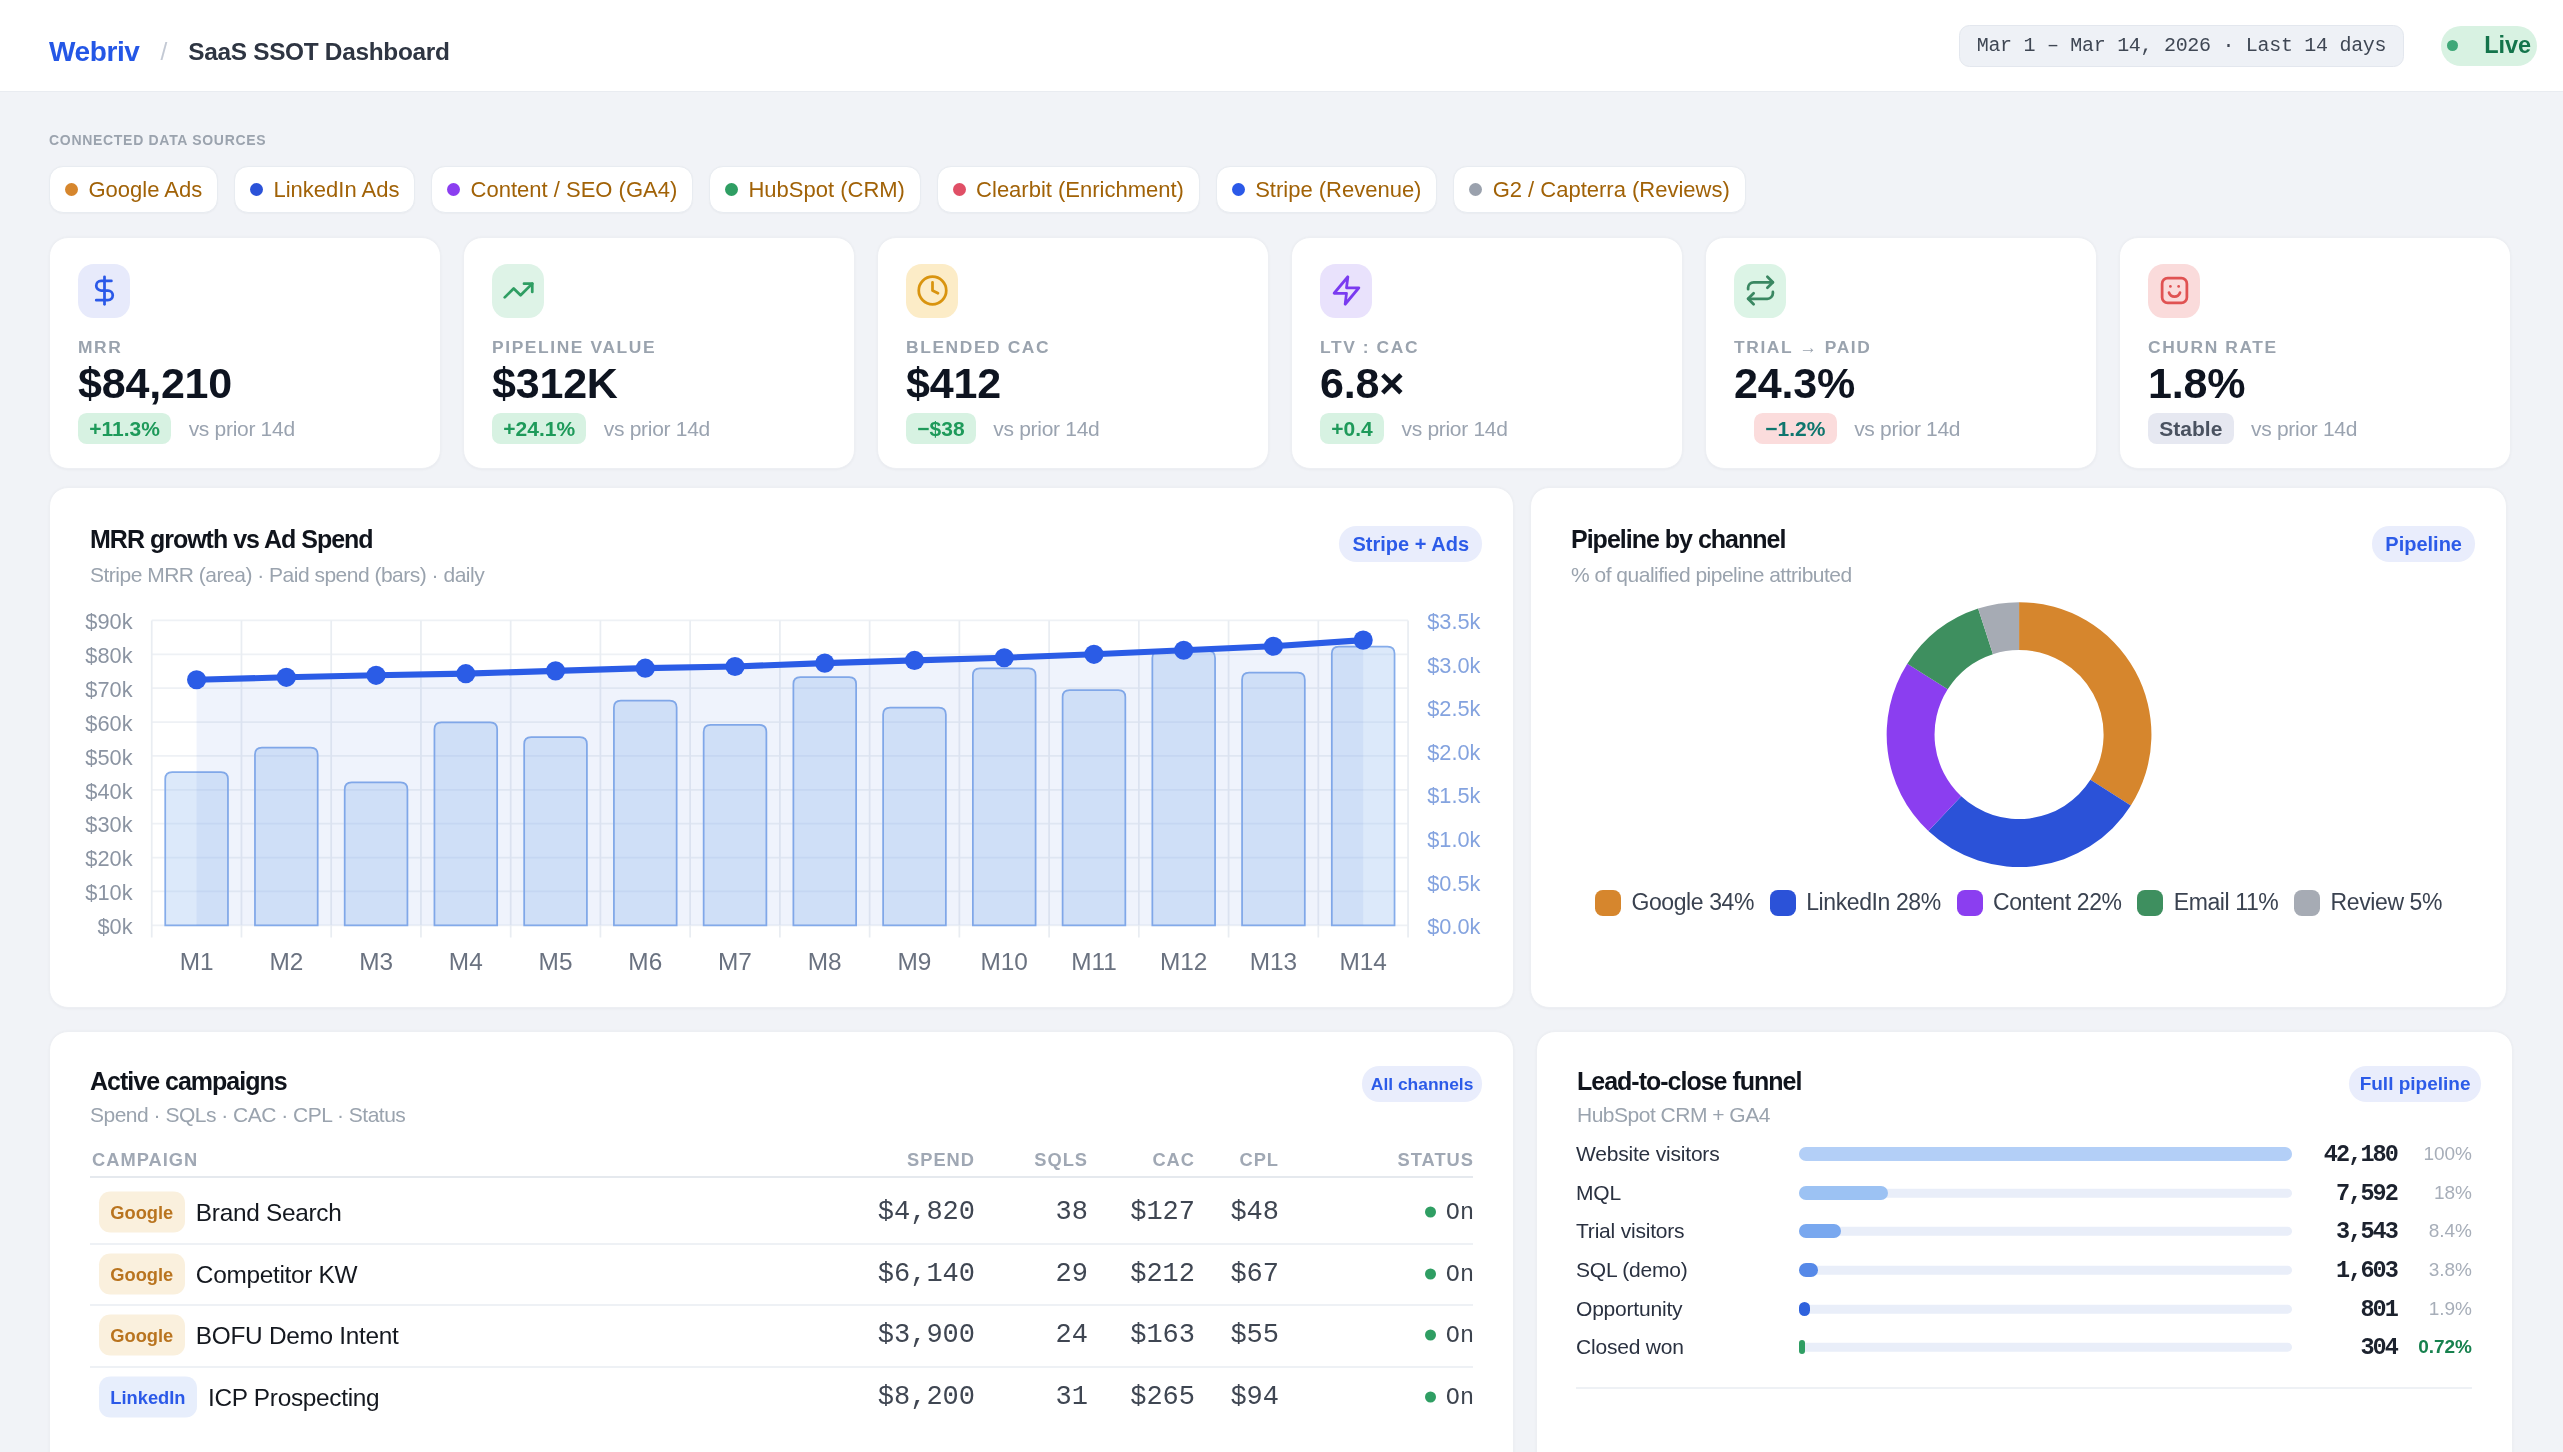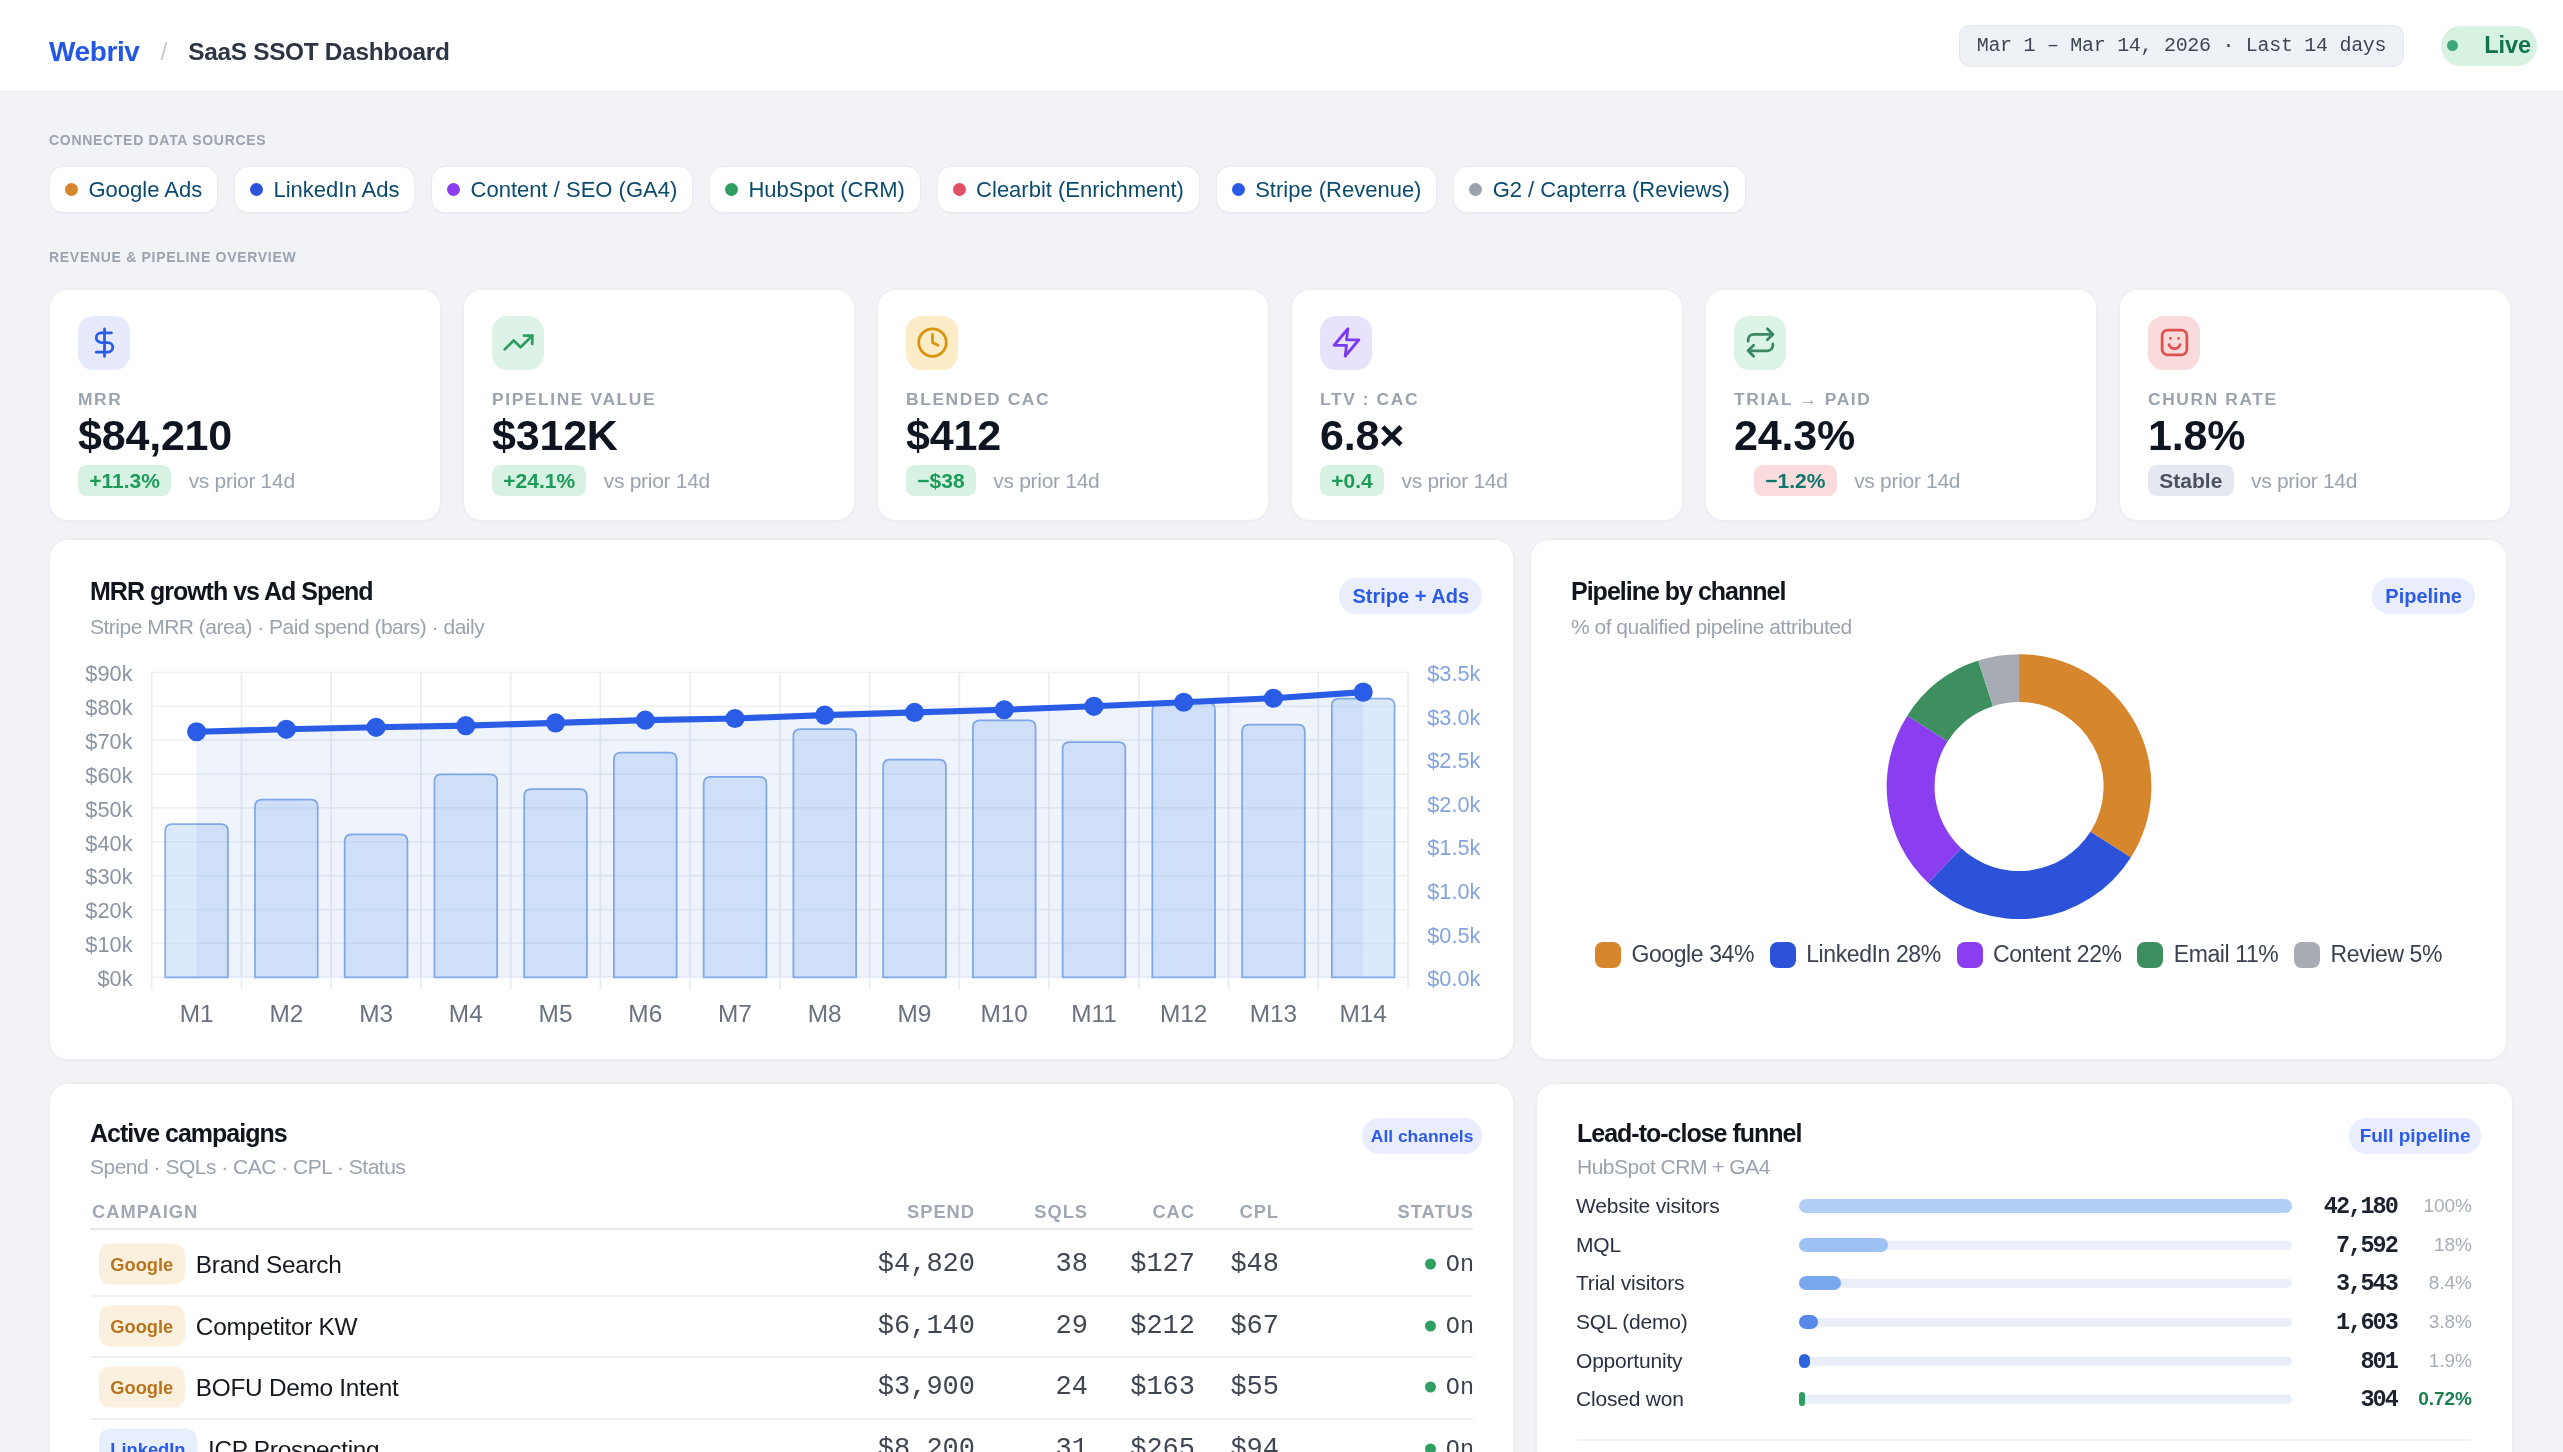--- a/index.html
+++ b/index.html
@@ -15,21 +15,21 @@
 .datechip { background:#eef1f6; border:1.7px solid #e3e7ee; border-radius:10.5px; height:42px; width:445px; display:flex; align-items:center; justify-content:center; font-family:"Liberation Mono",monospace; font-size:20px; letter-spacing:-0.3px; color:#3f4754; }
 .livepill { background:#d8f2e2; border-radius:20px; height:40px; width:96px; display:flex; align-items:center; justify-content:center; gap:26px; }
 .livepill .dot { width:11.3px; height:11.3px; border-radius:50%; background:#3fa878; }
 .livepill span { color:#13744b; font-size:23.5px; font-weight:bold; }
 main { padding:0 49px; }
 .seclabel { color:#9ba3ae; font-size:14px; font-weight:bold; letter-spacing:0.7px; }
 .lab1 { margin-top:40px; }
 .chips { display:flex; gap:15.7px; margin-top:18.3px; }
 .chip { background:#ffffff; border:1.7px solid #e8ecf1; border-radius:14px; height:47px; display:flex; align-items:center; gap:10.5px; padding:0 15px; box-shadow:0 0.9px 1.7px rgba(16,24,40,0.03); }
 .chip .d { width:13px; height:13px; border-radius:50%; }
-.chip span { font-size:22px; font-weight:500; color:#0c4a6e; }
+.chip span { font-size:22px; font-weight:500; color:#a16207; }
 .lab2 { margin-top:36px; }
 .kpis { display:flex; gap:22px; margin-top:23.5px; }
 .kpi { background:#fff; border:0.9px solid #edeff3; border-radius:19px; width:392px; height:232px; padding:26px 26px 0 28px; box-shadow:0 0.9px 2.6px rgba(16,24,40,0.04); }
 .kicon { width:52px; height:54px; border-radius:15.7px; display:flex; align-items:center; justify-content:center; }
 .klabel { margin-top:19px; color:#9aa3ae; font-size:17.4px; font-weight:bold; letter-spacing:1.6px; }
 .kval { margin-top:3.5px; line-height:45px; color:#0e1420; font-size:43px; font-weight:bold; letter-spacing:-0.2px; }
 .krow { margin-top:7px; display:flex; align-items:center; gap:17.4px; }
 .kpill { height:30.5px; border-radius:8.7px; display:flex; align-items:center; padding:0 11.3px; font-size:21px; font-weight:bold; }
 .kpill.g { background:#d7f2e2; color:#1e9a5a; }
 .kpill.r { background:#fbdcdc; color:#0f766e;margin-left:20px; }
@@ -91,21 +91,20 @@
       </div>
     <div class="chip">
         <span class="d" style="background:#2b59e8"></span>
         <span>Stripe (Revenue)</span>
       </div>
     <div class="chip">
         <span class="d" style="background:#9aa1ad"></span>
         <span>G2 / Capterra (Reviews)</span>
       </div>
   </div>
-  <div class="seclabel lab2">REVENUE &amp; PIPELINE OVERVIEW</div>
   <div class="kpis">
     <div class="kpi">
       <div class="kicon" style="background:#e7eafb">
           <svg width="33" height="33" viewBox="0 0 24 24" fill="none" stroke="#2b59e8" stroke-width="2" stroke-linecap="round" stroke-linejoin="round">
             <line x1="12" y1="2" x2="12" y2="22"></line>
             <path d="M17 5H9.5a3.5 3.5 0 0 0 0 7h5a3.5 3.5 0 0 1 0 7H6"></path>
           </svg>
         </div>
       <div class="klabel">MRR</div>
       <div class="kval">$84,210</div>

